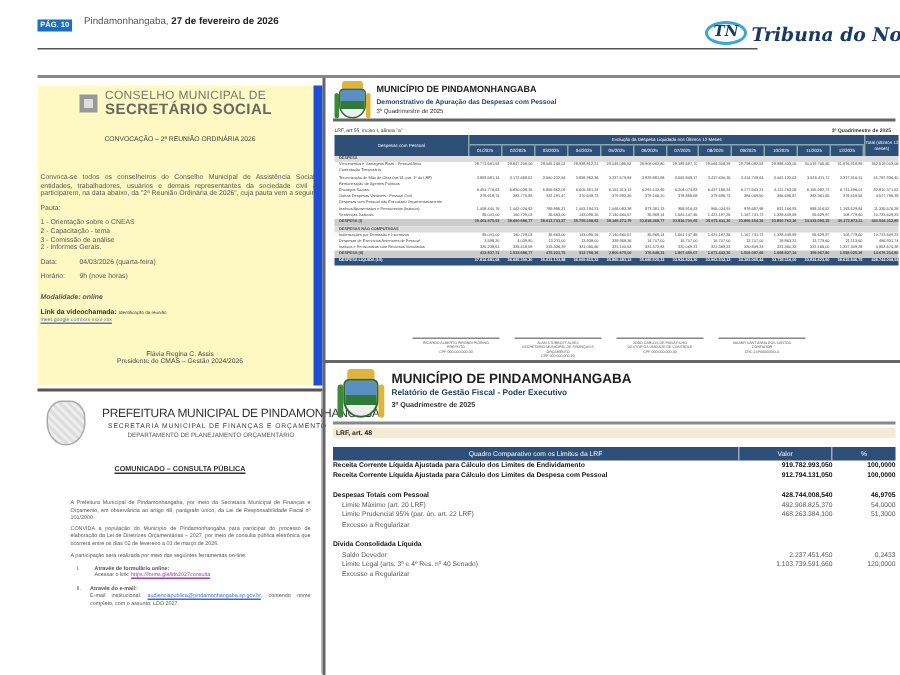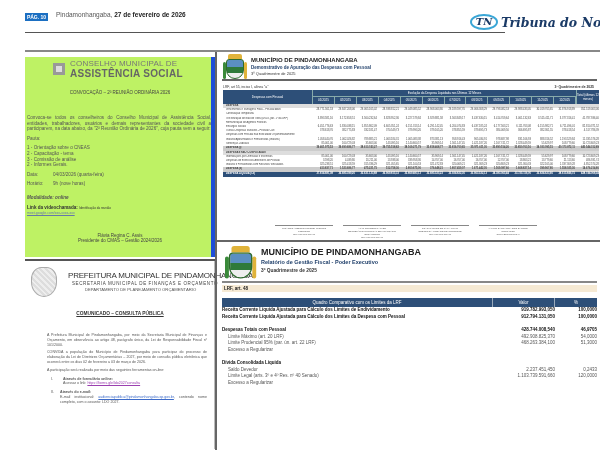--- a/index.html
+++ b/index.html
@@ -9,21 +9,21 @@
   .dateline { position: absolute; left: 56px; top: 11px; font-size: 6.5px; color: #555; white-space: nowrap; }
   .dateline b { color: #222; }
   .header-rule { position: absolute; left: 25px; top: 32px; width: 480px; height: 1px; background: #555; }
   .logo { position: absolute; left: 470px; top: 14px; display: flex; align-items: center; }
   .logo-mark { width: 28px; height: 16px; border: 2px solid #3aa6d6; border-radius: 50%; font-family: "DejaVu Serif", serif; font-style: italic; font-weight: bold; font-size: 10px; color: #1a3a66; text-align: center; line-height: 12px; }
   .logo-text { font-family: "DejaVu Serif", serif; font-style: italic; font-weight: bold; font-size: 12.5px; color: #1a3a66; margin-left: 3px; white-space: nowrap; }
   .main-rule { position: absolute; left: 25px; top: 50px; width: 575px; height: 2px; background: #888; }
 
   
   .col-left { position: absolute; left: 25px; top: 57px; width: 190px; }
-  .cmas { height: 200px; border-right: 4px solid #1d4ed8; position: relative; background: #bef264; }
+  .cmas { height: 200px; border-right: 6px solid #1d4ed8; position: relative; background: #fef9c3; }
   .cmas-logo { position: absolute; left: 28px; top: 2px; display: flex; align-items: center; }
   .cmas-icon { width: 12px; height: 12px; background: #999; margin-right: 5px; position: relative; }
   .cmas-icon::after { content: ""; position: absolute; left: 3px; top: 3px; width: 6px; height: 6px; background: #ddd; }
   .cmas-title1 { font-size: 8px; color: #777; letter-spacing: .2px; }
   .cmas-title2 { font-size: 10px; color: #666; font-weight: bold; letter-spacing: .3px; }
   .cmas-conv { position: absolute; left: 0; width: 190px; top: 33px; font-size: 4.5px; text-align: center; color: #444; }
   .cmas-body { position: absolute; left: 2px; top: 58px; width: 184px; font-size: 4.6px; line-height: 5.6px; color: #555; text-align: justify; }
   .cmas-p { margin-bottom: 4px; }
   .cmas-row { display: flex; margin-bottom: 4px; }
   .cmas-row .k { width: 26px; }
@@ -114,21 +114,21 @@
   </div>
 </div>
 <div class="main-rule"></div>
 
 <div class="col-left">
   <div class="cmas">
     <div class="cmas-logo">
       <div class="cmas-icon"></div>
       <div>
         <div class="cmas-title1">CONSELHO MUNICIPAL DE</div>
-        <div class="cmas-title2">ASSISTÊNCIA SOCIAL</div>
+        <div class="cmas-title2">SECRETÁRIO SOCIAL</div>
       </div>
     </div>
     <div class="cmas-conv">CONVOCAÇÃO – 2ª REUNIÃO ORDINÁRIA 2026</div>
     <div class="cmas-body">
       <p class="cmas-p">Convoca-se todos os conselheiros do Conselho Municipal de Assistência Social, entidades, trabalhadores, usuários e demais representantes da sociedade civil a participarem, na data abaixo, da "2ª Reunião Ordinária de 2026", cuja pauta vem a seguir:</p>
       <p class="cmas-p">Pauta:</p>
       <div class="cmas-p">
         <div>1 - Orientação sobre o CNEAS</div>
         <div>2 - Capacitação - tema</div>
         <div>3 - Comissão de análise</div>

